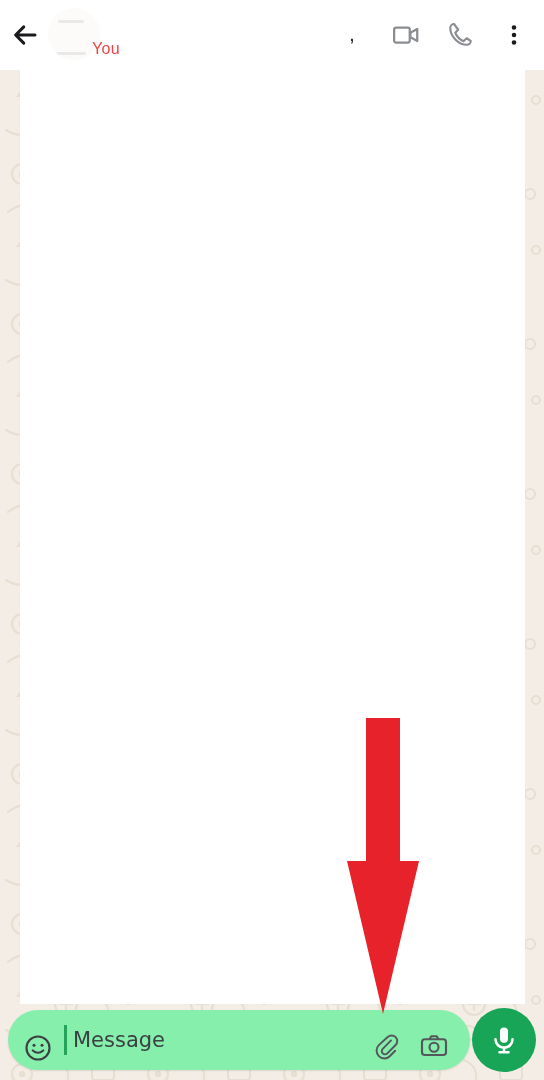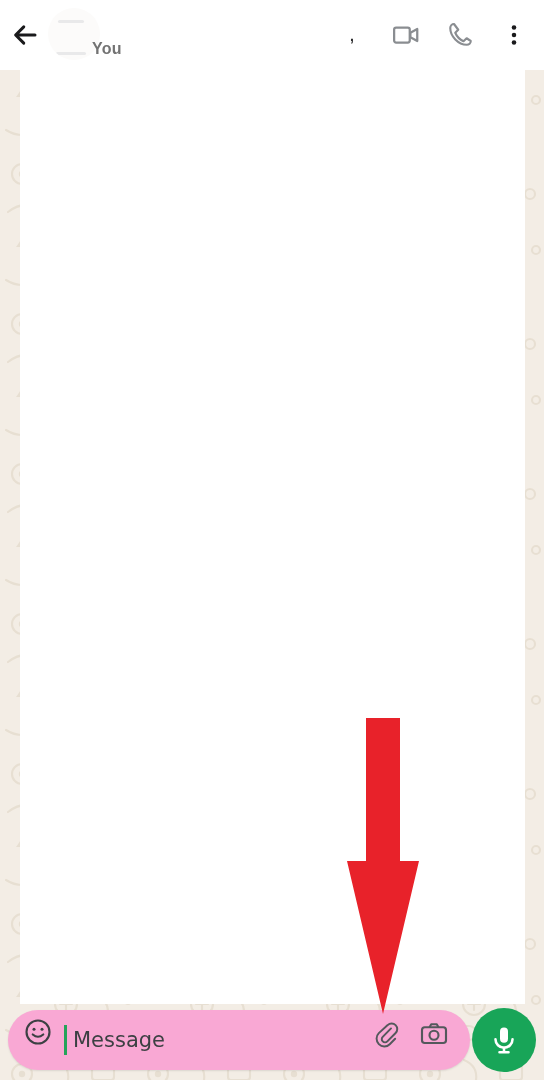--- a/index.html
+++ b/index.html
@@ -83,22 +83,22 @@
     letter-spacing: 0.2px;
     white-space: nowrap;
     overflow: hidden;
     width: 240px;
   }
   .chat-subtitle {
     position: absolute;
     top: 40px;
     left: 0;
     font-size: 16px;
-    font-weight: 700;
-    color: #737373;
+    font-weight: 400;
+    color: #ef4444;
     letter-spacing: 0.3px;
   }
   .title-emoji {
     position: absolute;
     left: 172px;
     top: -14px;
     font-size: 20px;
     color: #97a7c4;
   }
   .hdr-actions {
@@ -145,25 +145,25 @@
     width: 544px;
     height: 78px;
     z-index: 50;
   }
   .composer {
     position: absolute;
     left: 8px;
     top: 8px;
     width: 462px;
     height: 60px;
-    background: #f9a8d4;
+    background: #86efac;
     border-radius: 30px;
     box-shadow: 0 1px 2px rgba(0,0,0,0.10);
     display: flex;
-    align-items: flex-start;
+    align-items: flex-end;
   }
   .emoji-btn {
     width: 44px;
     height: 44px;
     margin-left: 8px;
     display: flex;
     align-items: center;
     justify-content: center;
     flex: none;
   }

